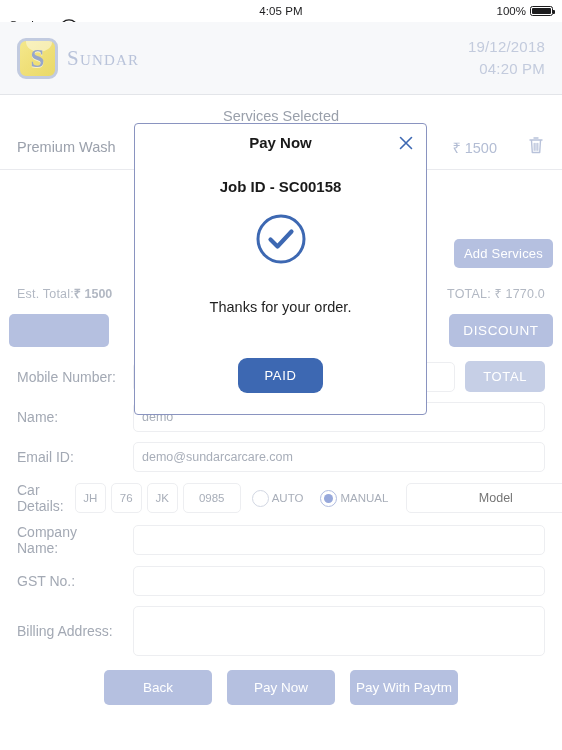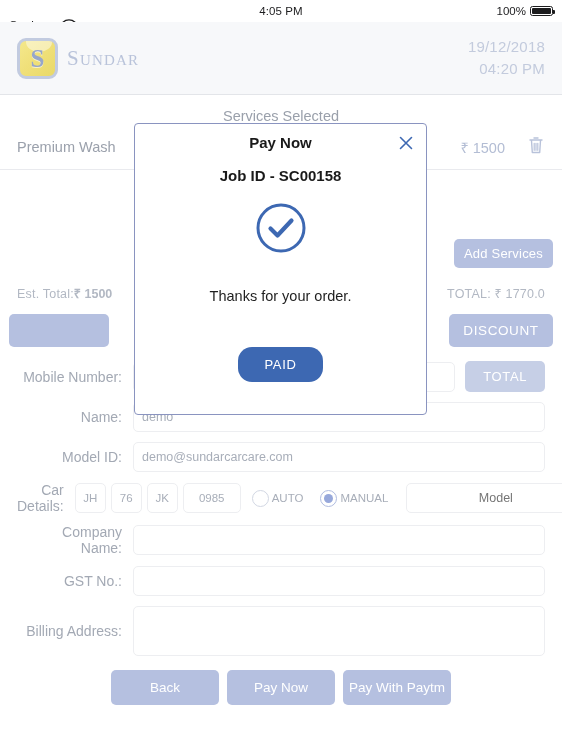--- a/index.html
+++ b/index.html
@@ -86,21 +86,21 @@
   .sheet-inner{ position:relative; height:100%; }
 
   .section-title{
     text-align:center; color:#9aa0ab; font-size:14.5px;
     padding-top:13px;
   }
   .divider{ height:1px; background:#e9eaee; }
 
   .service-row{
     display:flex; align-items:center;
-    padding:0 17px; height:45px;
+    padding:0 17px; height:45px;gap:8px;
   }
   .service-name{ color:#9ba1ac; font-size:14.5px; }
   .service-price{ margin-left:auto; color:#b3bdd4; font-size:14.5px; }
   .trash-ic{ margin-left:22px; display:block; }
 
   .addsvc-wrap{ display:flex; justify-content:flex-end; padding:0 9px; margin-top:36px; }
   .btn-addsvc{
     background:#b5c0e0; color:#fff; border:none;
     font-size:13px; border-radius:5px;
     padding:7px 10px; letter-spacing:.2px;margin-top:33px;
@@ -118,21 +118,21 @@
     background:#b5c0e0; color:#fff; border:none;
     font-size:13.5px; letter-spacing:.6px; border-radius:5px;
     padding:9px 0; width:100px; text-align:center;
   }
   .btn-discount{ margin-left:auto; width:104px; }
 
   
   .form{ padding:0 17px; margin-top:14px; }
   .frow{ display:flex; align-items:center; margin-bottom:10px; }
   .flabel{
-    width:116px; text-align:right; padding-right:11px;
+    width:116px; text-align:left; padding-right:11px;
     color:#a3a9b4; font-size:14px;
   }
   .finput{
     flex:1; height:30px; border:1px solid #edeef1; border-radius:5px;
     background:#fff; font-size:12.5px; color:#a8aeb9;
     padding:0 8px; font-family:"Liberation Sans", sans-serif;
     outline:none;
   }
   .finput::placeholder{ color:#d3d7df; }
   .finput.tall{ height:50px; padding-top:6px; resize:none; }
@@ -158,21 +158,21 @@
   .radio.on{ border-color:#b0bce0; }
   .radio.on::after{ content:""; width:9px; height:9px; border-radius:50%; background:#97a8db; }
   .radio-lbl{ font-size:11.5px; color:#a8aeb9; margin-right:6px; }
   .model-box{
     margin-left:7px; flex:1; height:30px;
     border:1px solid #edeef1; border-radius:5px;
     font-size:12.5px; color:#d3d7df; padding:0 8px; text-align:center;
     background:#fff; font-family:"Liberation Sans", sans-serif; outline:none;
   }
 
-  .footer-btns{ display:flex; justify-content:center; gap:8px; margin-top:14px; }
+  .footer-btns{ display:flex; justify-content:center; gap:15px; margin-top:14px; }
   .btn-foot{
     background:#b5c0e0; color:#fff; border:none; border-radius:5px;
     font-size:13.5px; padding:10px 0; width:108px; text-align:center;
   }
 
   
   .modal{
     position:absolute; left:134px; top:123px;
     width:293px; height:292px;
     background:#fff; border:1px solid #8a94c0; border-radius:4px;
@@ -180,31 +180,31 @@
   }
   .modal-head{
     position:relative; text-align:center;
     padding-top:10px; font-size:15px; font-weight:bold; color:#1a1a1a;
   }
   .modal-x{
     position:absolute; right:10px; top:9px;
     width:20px; height:20px; cursor:pointer;
   }
   .modal-job{
-    text-align:center; margin-top:16px;
+    text-align:center; margin-top:27px;
     font-size:15px; font-weight:bold; color:#1a1a1a;
   }
   .check-wrap{ display:flex; justify-content:center; margin-top:18px; }
   .modal-thanks{
     text-align:center; margin-top:30px;
     font-size:14.5px; color:#1f1f1f;
   }
   .modal-paid-wrap{ display:flex; justify-content:center; margin-top:43px; }
   .btn-paid{
-    background:#3d68b2; color:#fff; border:none; border-radius:14px;
+    background:#3d68b2; color:#fff; border:none; border-radius:9px;
     font-size:13px; letter-spacing:.7px; padding:10px 26px;
   }
 </style>
 </head>
 <body>
 
 <div class="statusbar">
   <div class="sb-left">
     <span>Carrier</span>
     <span class="wifi-ic">
@@ -276,21 +276,21 @@
       <input class="finput" value="" style="">
       <button class="btn-edit">TOTAL</button>
     </div>
 
     <div class="frow">
       <div class="flabel">Name:</div>
       <input class="finput" value="demo" style="">
     </div>
 
     <div class="frow">
-      <div class="flabel">Model ID:</div>
+      <div class="flabel">Email ID:</div>
       <input class="finput" value="demo@sundarcarcare.com" style="">
     </div>
 
     <div class="frow">
       <div class="flabel">Car Details:</div>
       <div class="car-row">
         <input class="cbox" value="JH" style="">
         <input class="cbox" value="76" style="">
         <input class="cbox" value="JK" style="">
         <input class="cbox w-num" value="0985" style="">

